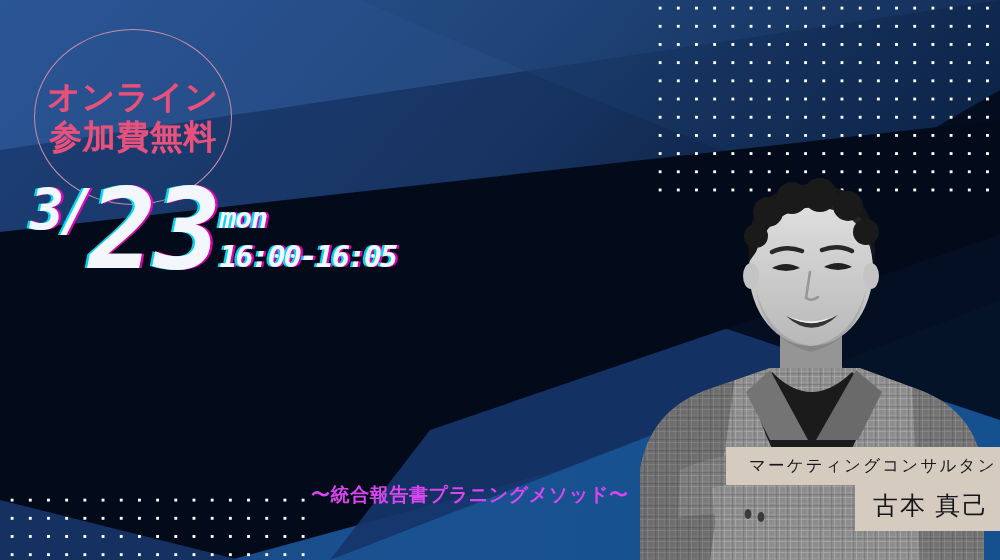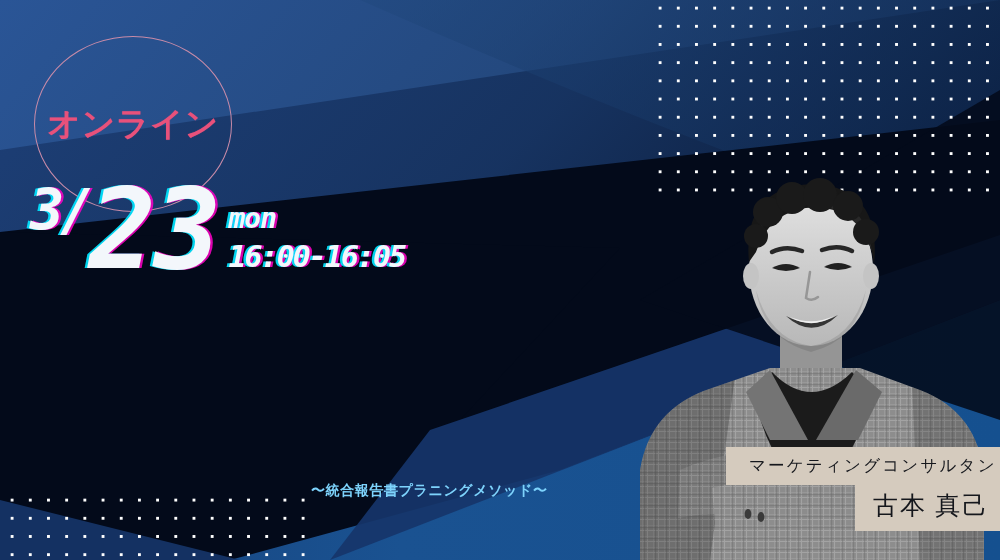--- a/index.html
+++ b/index.html
@@ -42,21 +42,21 @@
     left: 0;
     bottom: 0;
     width: 314px;
     height: 72px;
   }
 
   
   #badge {
     position: absolute;
     left: 34px;
-    top: 36px;
+    top: 29px;
     width: 196px;
     height: 174px;
     border: 1.4px solid #c88ba8;
     border-radius: 50%;
     display: flex;
     flex-direction: column;
     align-items: center;
     justify-content: center;
     gap: 2px;
   }
@@ -96,21 +96,20 @@
   #day {
     font-size: 112px;
     line-height: 0.78;
     letter-spacing: -2px;
     margin-left: -2px;
     padding-bottom: 5px;
   }
   #date-right {
     display: flex;
     flex-direction: column;
-    margin-left: 9px;
     padding-bottom: 6px;
   }
   #weekday {
     font-size: 28px;
     line-height: 1;
     letter-spacing: -1px;
     margin-bottom: 9px;
   }
   #timerange {
     font-size: 30px;
@@ -130,22 +129,22 @@
     font-size: 55px;
     font-weight: 700;
     line-height: 1.18;
     letter-spacing: -1.2px;
     white-space: nowrap;
   }
   #subtitle {
     position: absolute;
     left: 311px;
     top: 482px;
-    color: #7dd3fc;
-    font-size: 14px;
+    color: #d946ef;
+    font-size: 19px;
     font-weight: 700;
     letter-spacing: 0.6px;
     white-space: nowrap;
     z-index: 7;
   }
 
   
   #speaker-photo {
     position: absolute;
     right: 0;
@@ -308,20 +307,21 @@
     <path d="M190,132 L186,158 Q192,162 198,157" stroke="#9c958b" stroke-width="2.5" fill="none" stroke-linecap="round"></path>
 
     <path d="M166,176 Q192,190 218,175 Q192,200 166,176 Z" fill="#3a342e"></path>
     <path d="M170,177 Q192,186 214,176 Q192,190 170,177 Z" fill="#f2efe9"></path>
 
     <path d="M136,150 Q150,200 191,206 Q232,200 246,150 Q238,200 191,212 Q144,200 136,150 Z" fill="#000" opacity="0.1"></path>
   </svg>
 
   <div id="badge">
     <div class="badge-line">オンライン</div>
+    <div class="badge-line">参加費無料</div>
   </div>
 
   <div id="date-block">
     <span id="month" class="chromatic">3/</span>
     <span id="day" class="chromatic">23</span>
     <span id="date-right">
       <span id="weekday" class="chromatic">mon</span>
       <span id="timerange" class="chromatic">16:00-16:05</span>
     </span>
   </div>

